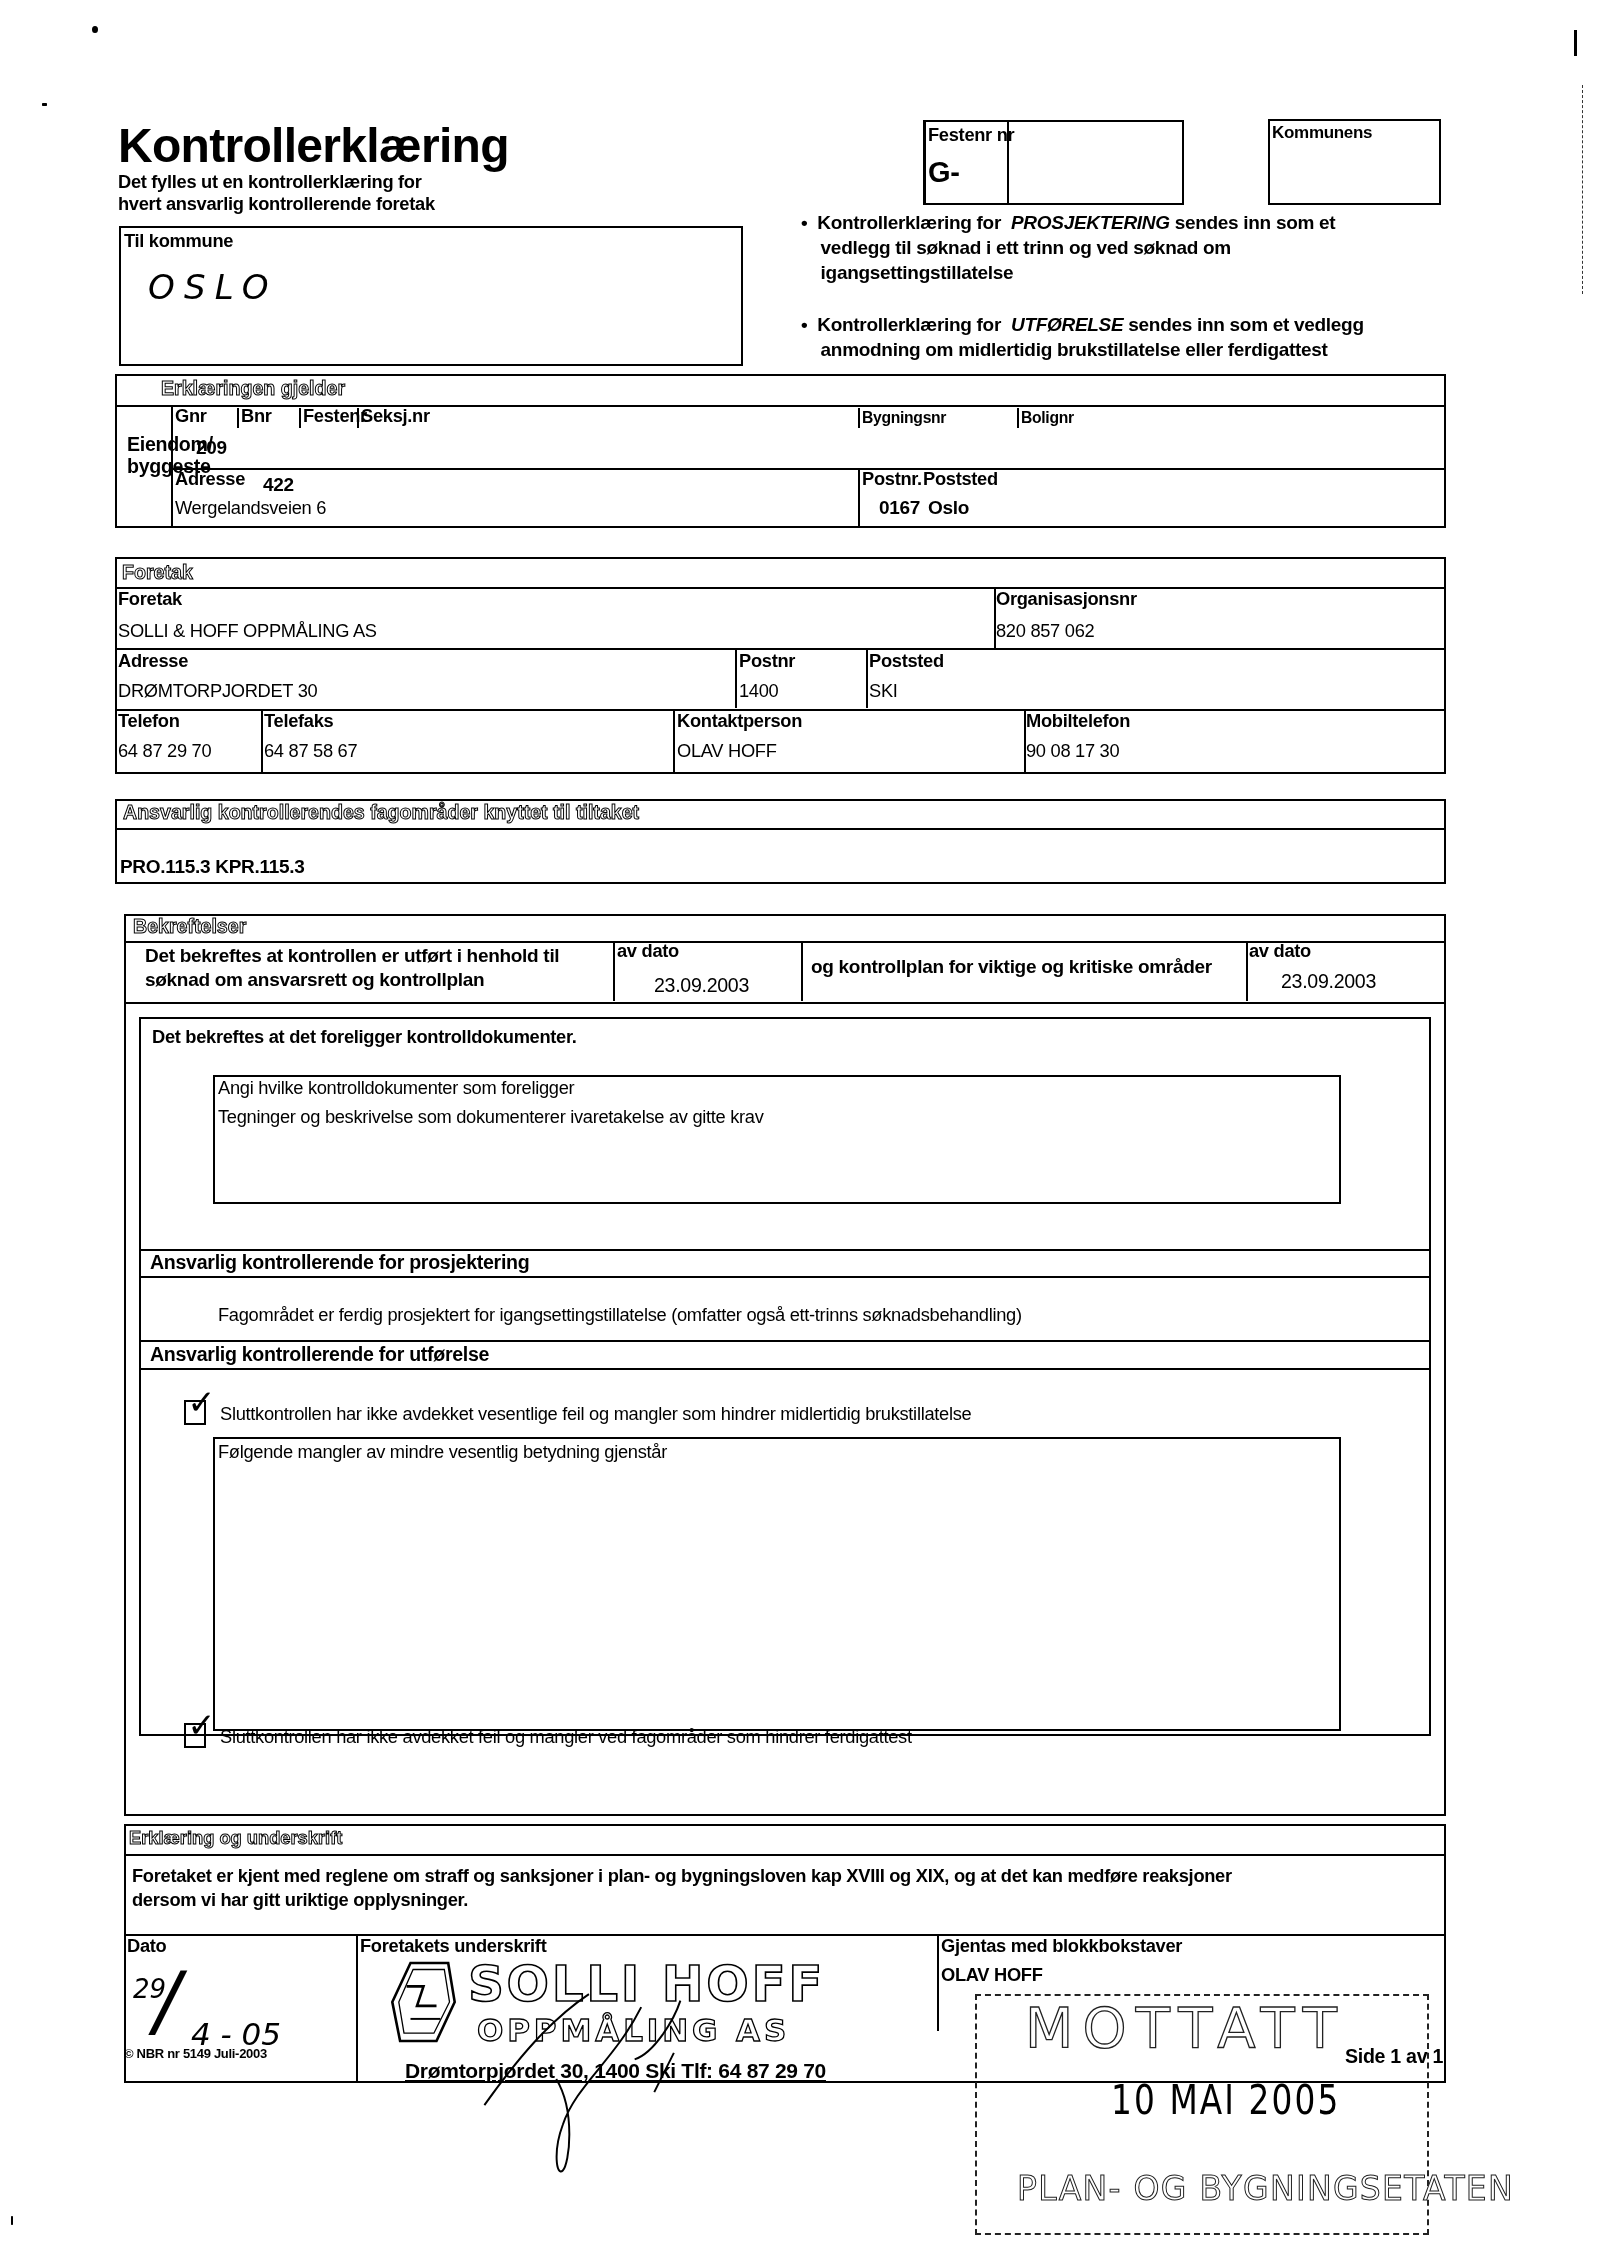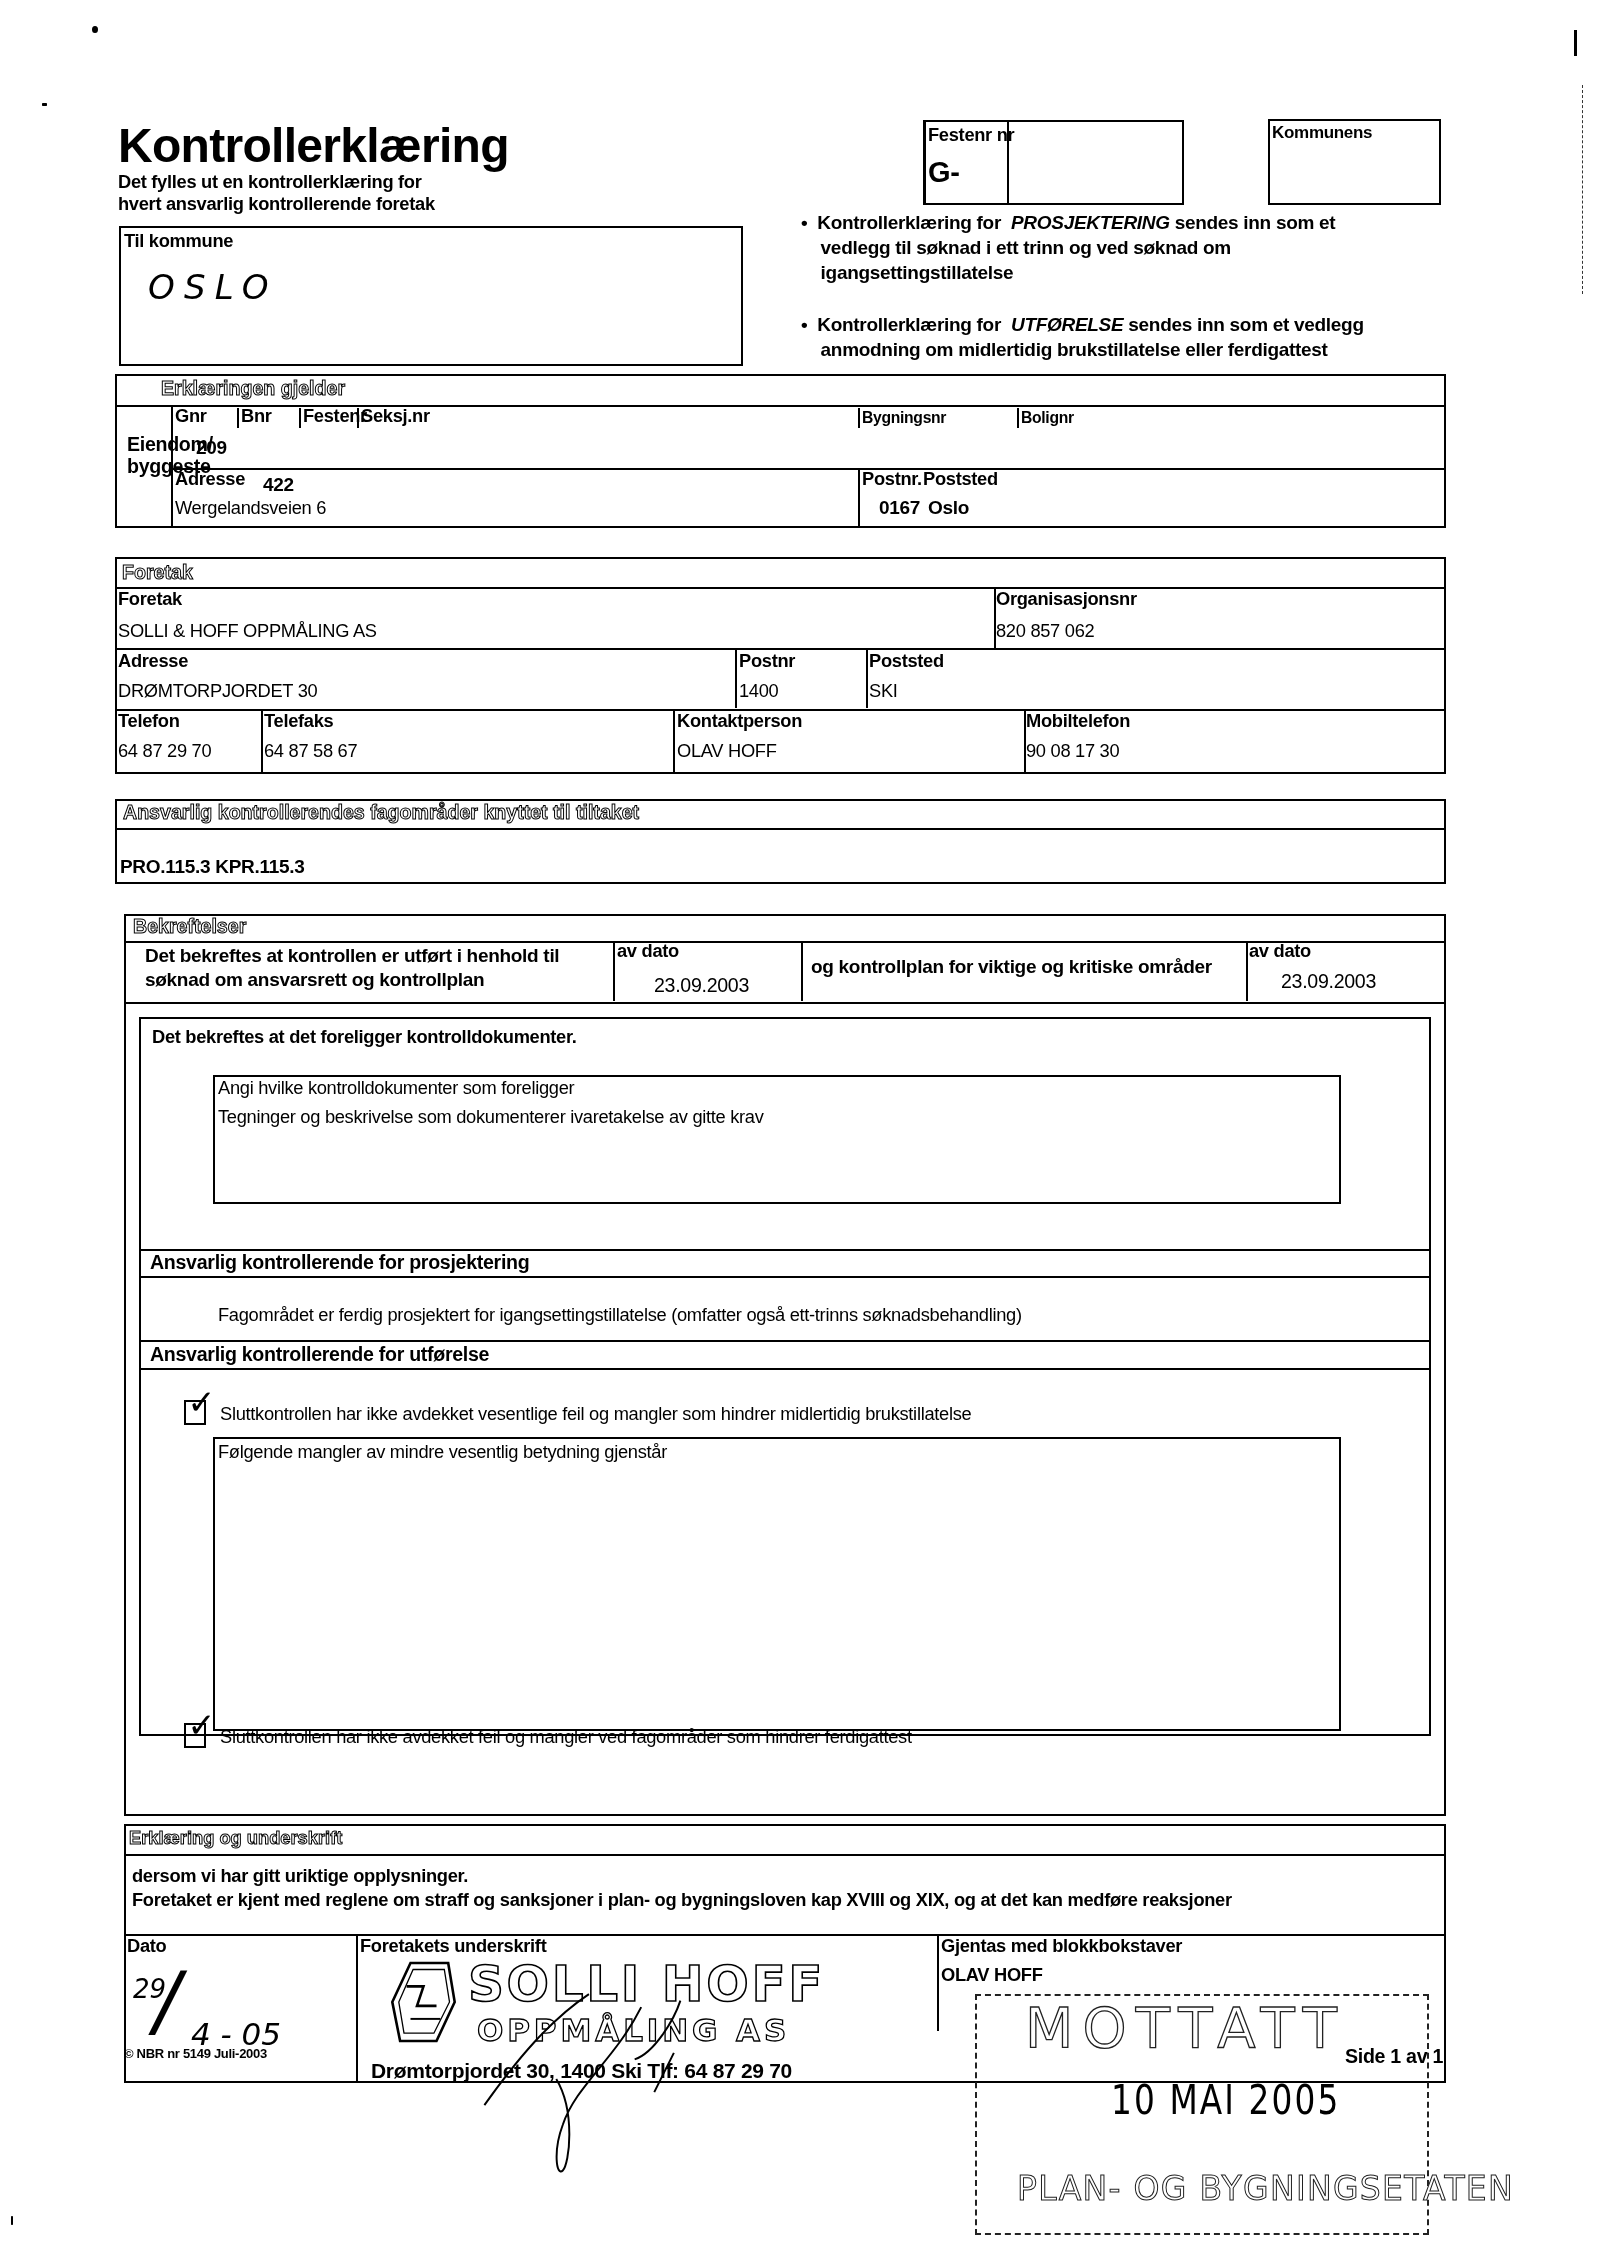--- a/index.html
+++ b/index.html
@@ -177,22 +177,22 @@
 
 <div class="checkbox" style="left:184px;top:1723px;">
   <span class="tick">✓</span>
 </div>
 <div class="lbl" style="left:220px;top:1726px;font-size:18.3px;font-weight:normal;">Sluttkontrollen har ikke avdekket feil og mangler ved fagområder som hindrer ferdigattest</div>
 
 <div class="box" style="left:124px;top:1824px;width:1322px;height:259px;"></div>
 <div class="outline-hdr" style="left:129px;top:1827px;font-size:18.3px;">Erklæring og underskrift</div>
 <div class="hline" style="left:124px;top:1854px;width:1322px;"></div>
 <div class="lbl" style="left:132px;top:1864px;font-size:18.3px;line-height:23.5px;">
+  <div>Foretaket er kjent med reglene om straff og sanksjoner i plan- og bygningsloven kap XVIII og XIX, og at det kan medføre reaksjoner</div>
   <div>dersom vi har gitt uriktige opplysninger.</div>
-  <div>Foretaket er kjent med reglene om straff og sanksjoner i plan- og bygningsloven kap XVIII og XIX, og at det kan medføre reaksjoner</div>
 </div>
 <div class="hline" style="left:124px;top:1934px;width:1322px;"></div>
 <div class="lbl-s" style="left:127px;top:1935px;font-size:18.3px;">Dato</div>
 <div class="vline" style="left:356px;top:1934px;height:149px;"></div>
 <div class="hand" style="left:133px;top:1974px;font-size:26px;">29</div>
 <div class="hand" style="left:154px;top:1962px;font-size:78px;line-height:78px;">/</div>
 <div class="hand" style="left:191px;top:2016px;font-size:31px;">4 - 05</div>
 
 <div class="lbl-s" style="left:360px;top:1935px;font-size:18.3px;">Foretakets underskrift</div>
 
@@ -203,21 +203,21 @@
     <path d="M24 40 L50 40 L40 70 L70 70" fill="none" stroke="#000" stroke-width="4"></path>
     <path d="M30 90 L76 90" fill="none" stroke="#000" stroke-width="3"></path>
   </svg>
 </div>
 <div class="logo-text" style="left:468px;top:1955px;font-size:50px;letter-spacing:2.6px;">SOLLI HOFF</div>
 <div class="logo-text" style="left:477px;top:2012px;font-size:31px;letter-spacing:3.9px;-webkit-text-stroke:1.3px #000;">OPPMÅLING AS</div>
 
 <svg style="position:absolute;left:458px;top:1981px;" width="288" height="196" viewBox="0 0 440 300">
   <path d="M40 190 C 90 120, 140 60, 200 20 M150 150 C 180 200, 170 280, 160 290 C 150 300, 145 260, 160 220 C 180 160, 240 120, 280 40 M270 120 C 300 110, 330 60, 340 30 M300 170 C 310 150, 320 130, 330 110" fill="none" stroke="#000" stroke-width="3"></path>
 </svg>
-<div class="val" style="left:371px;top:2059px;font-size:21px;">Drømtorpjordet 30, 1400 Ski  Tlf: 64 87 29 70</div>
+<div class="val" style="left:405px;top:2059px;font-size:21px;text-decoration:underline;">Drømtorpjordet 30, 1400 Ski  Tlf: 64 87 29 70</div>
 
 <div class="vline" style="left:937px;top:1934px;height:97px;"></div>
 <div class="lbl-s" style="left:941px;top:1935px;font-size:18.3px;">Gjentas med blokkbokstaver</div>
 <div class="val" style="left:941px;top:1964px;font-size:18.3px;">OLAV HOFF</div>
 
 <div class="lbl-s" style="left:124px;top:2046px;font-size:13px;">© NBR nr 5149 Juli-2003</div>
 <div class="val" style="left:1345px;top:2045px;font-size:19.6px;">Side 1 av 1</div>
 
 <div class="stamp" style="left:975px;top:1994px;width:454px;height:241px;border-style:dashed;border-width:2px;"></div>
 <div class="stamp-word" style="left:1025px;top:1995px;font-size:56px;letter-spacing:9.2px;">MOTTATT</div>

